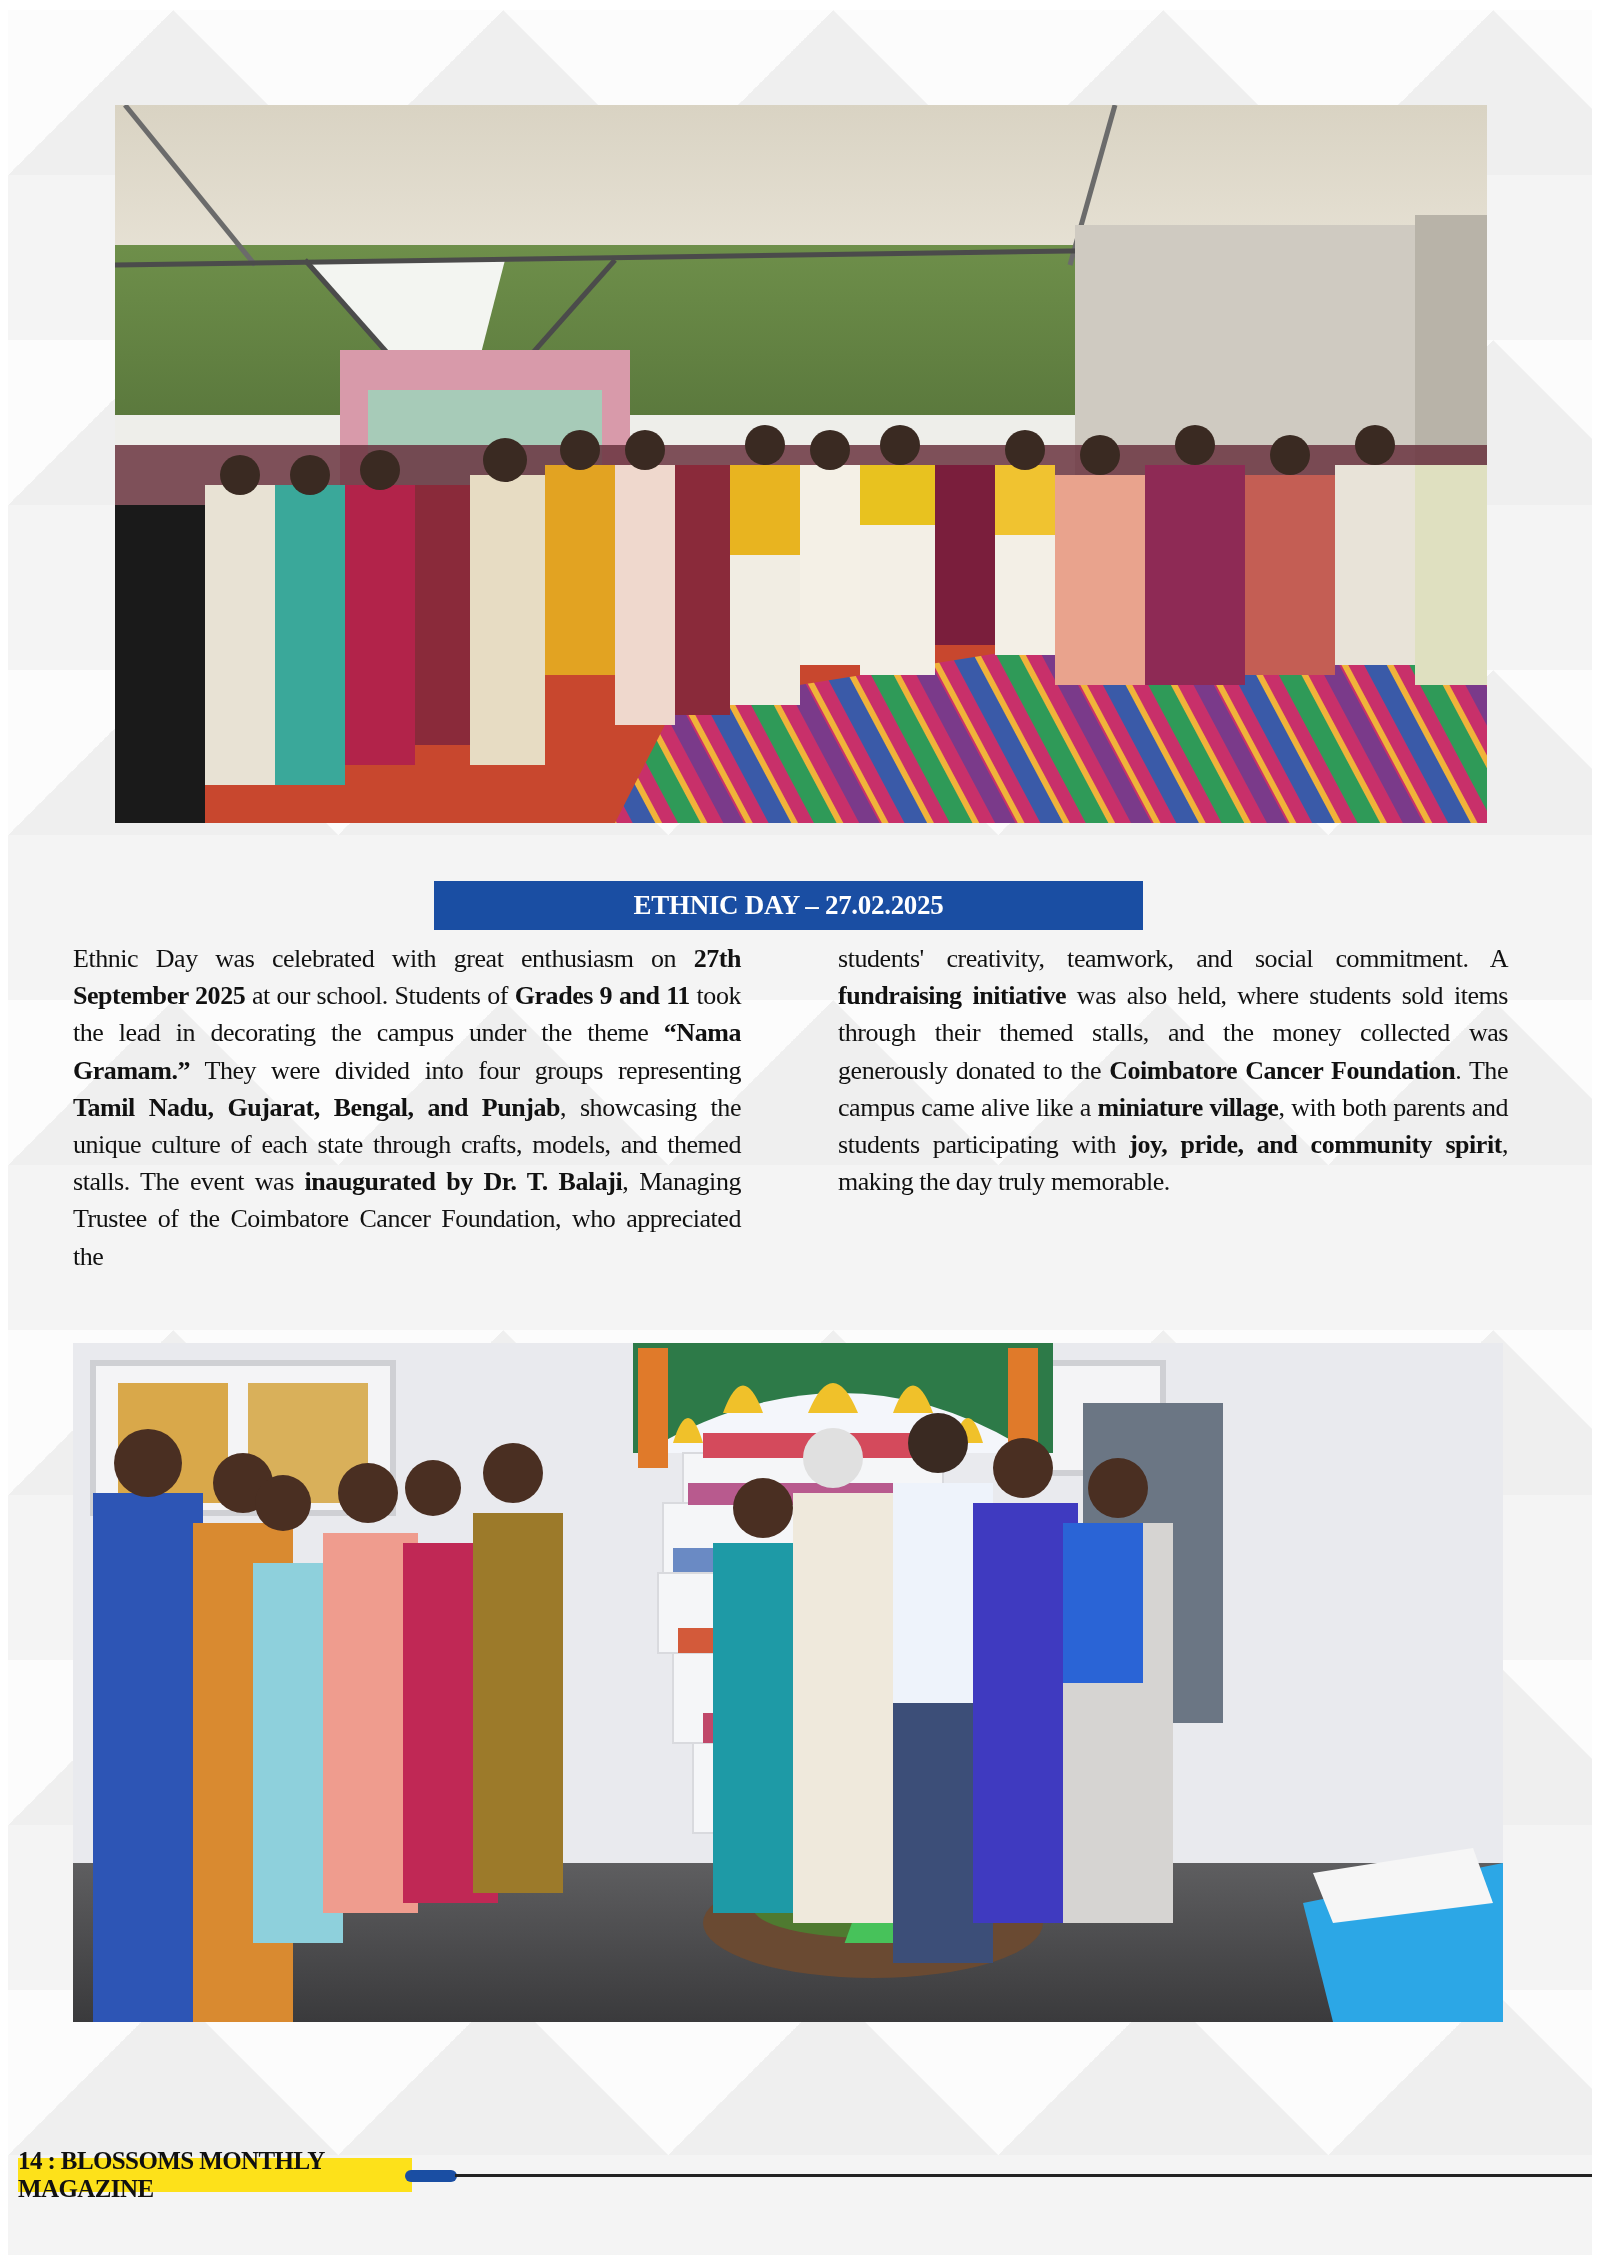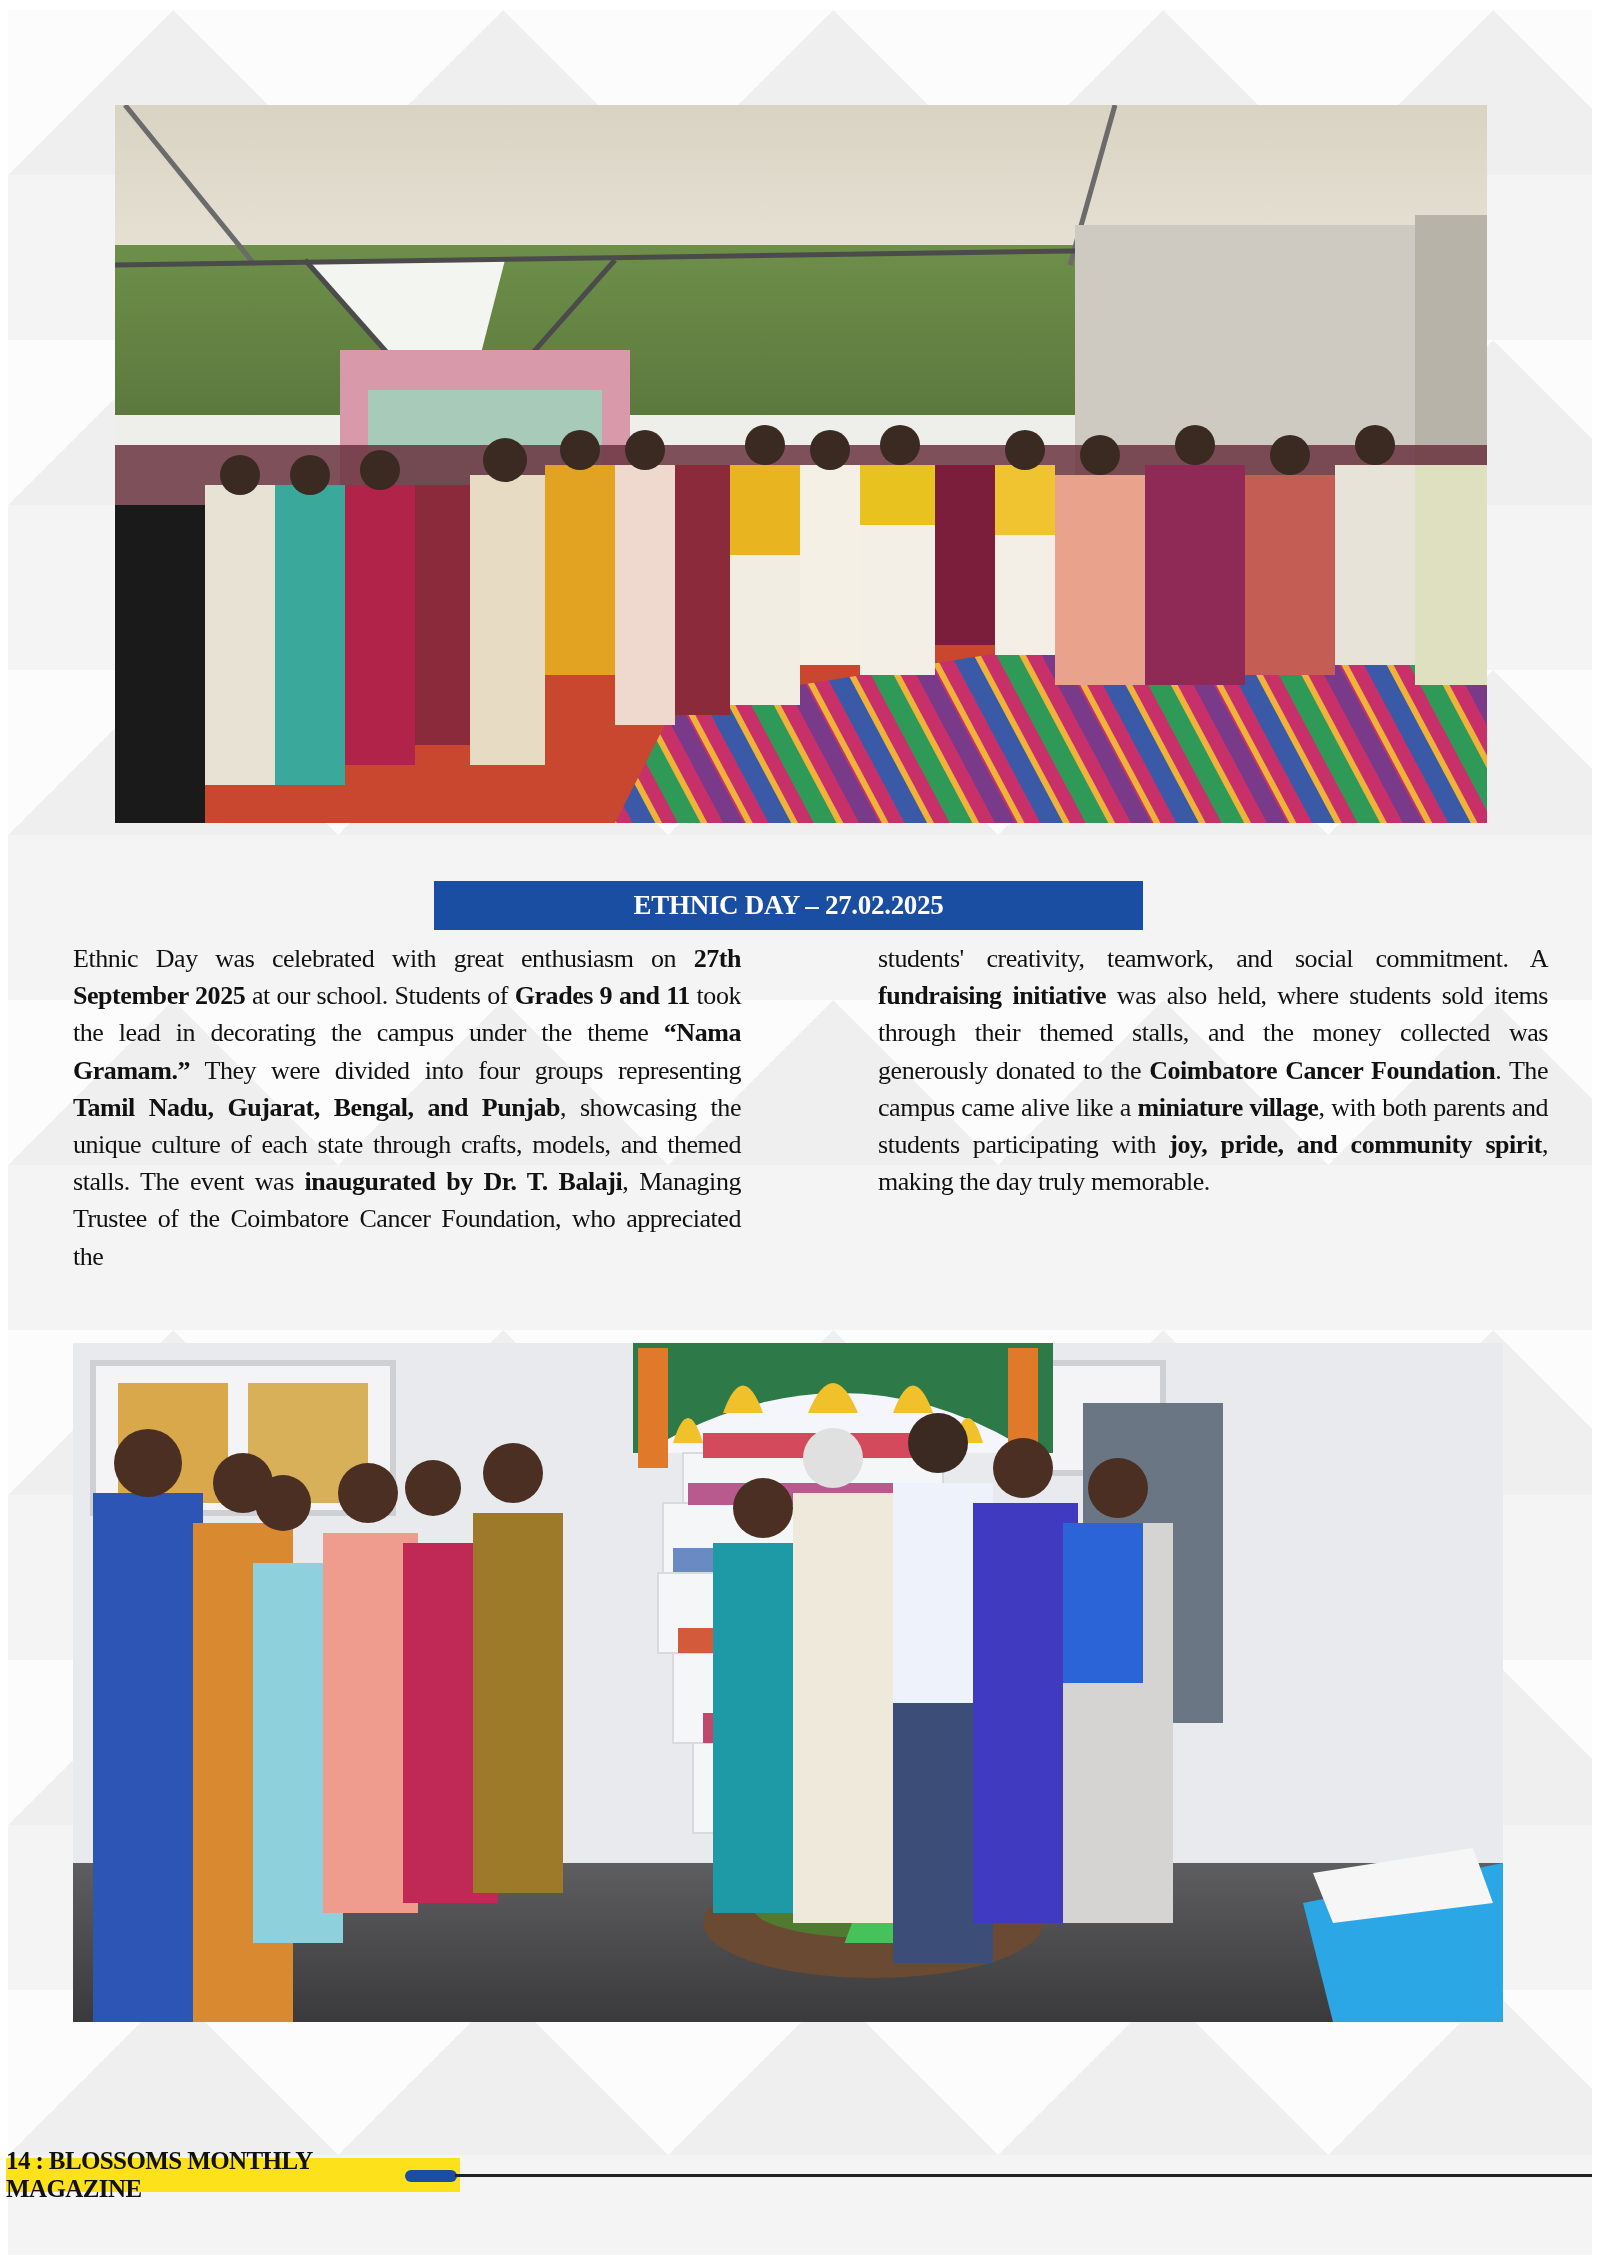--- a/index.html
+++ b/index.html
@@ -38,24 +38,24 @@
   .col {
     position: absolute; top: 940px;
     font-size: 26px; line-height: 37.2px;
     text-align: justify; text-align-last: left;
     letter-spacing: -0.45px;
     font-family: "Liberation Serif", serif;
     color: #111;
   }
   .col b { font-weight: bold; }
   #col-left { left: 73px; width: 668px; }
-  #col-right { left: 838px; width: 670px; margin-left: 40px; }
+  #col-right { left: 838px; width: 670px; }
 
   .footer-label {
-    position: absolute; left: 6px; top: 2158px; width: 454px; height: 34px;
+    position: absolute; left: 18px; top: 2158px; width: 394px; height: 34px;
     background: #fde11a;
     color: #111; font-weight: bold; font-size: 25px;
     display: flex; align-items: center; justify-content: flex-end; padding-right: 14px;
     letter-spacing: -0.6px;
     font-family: "Liberation Serif", serif;
   }
   .footer-pill {
     position: absolute; left: 405px; top: 2170px; width: 52px; height: 12px;
     background: #1a4ea3; border-radius: 6px;
   }

